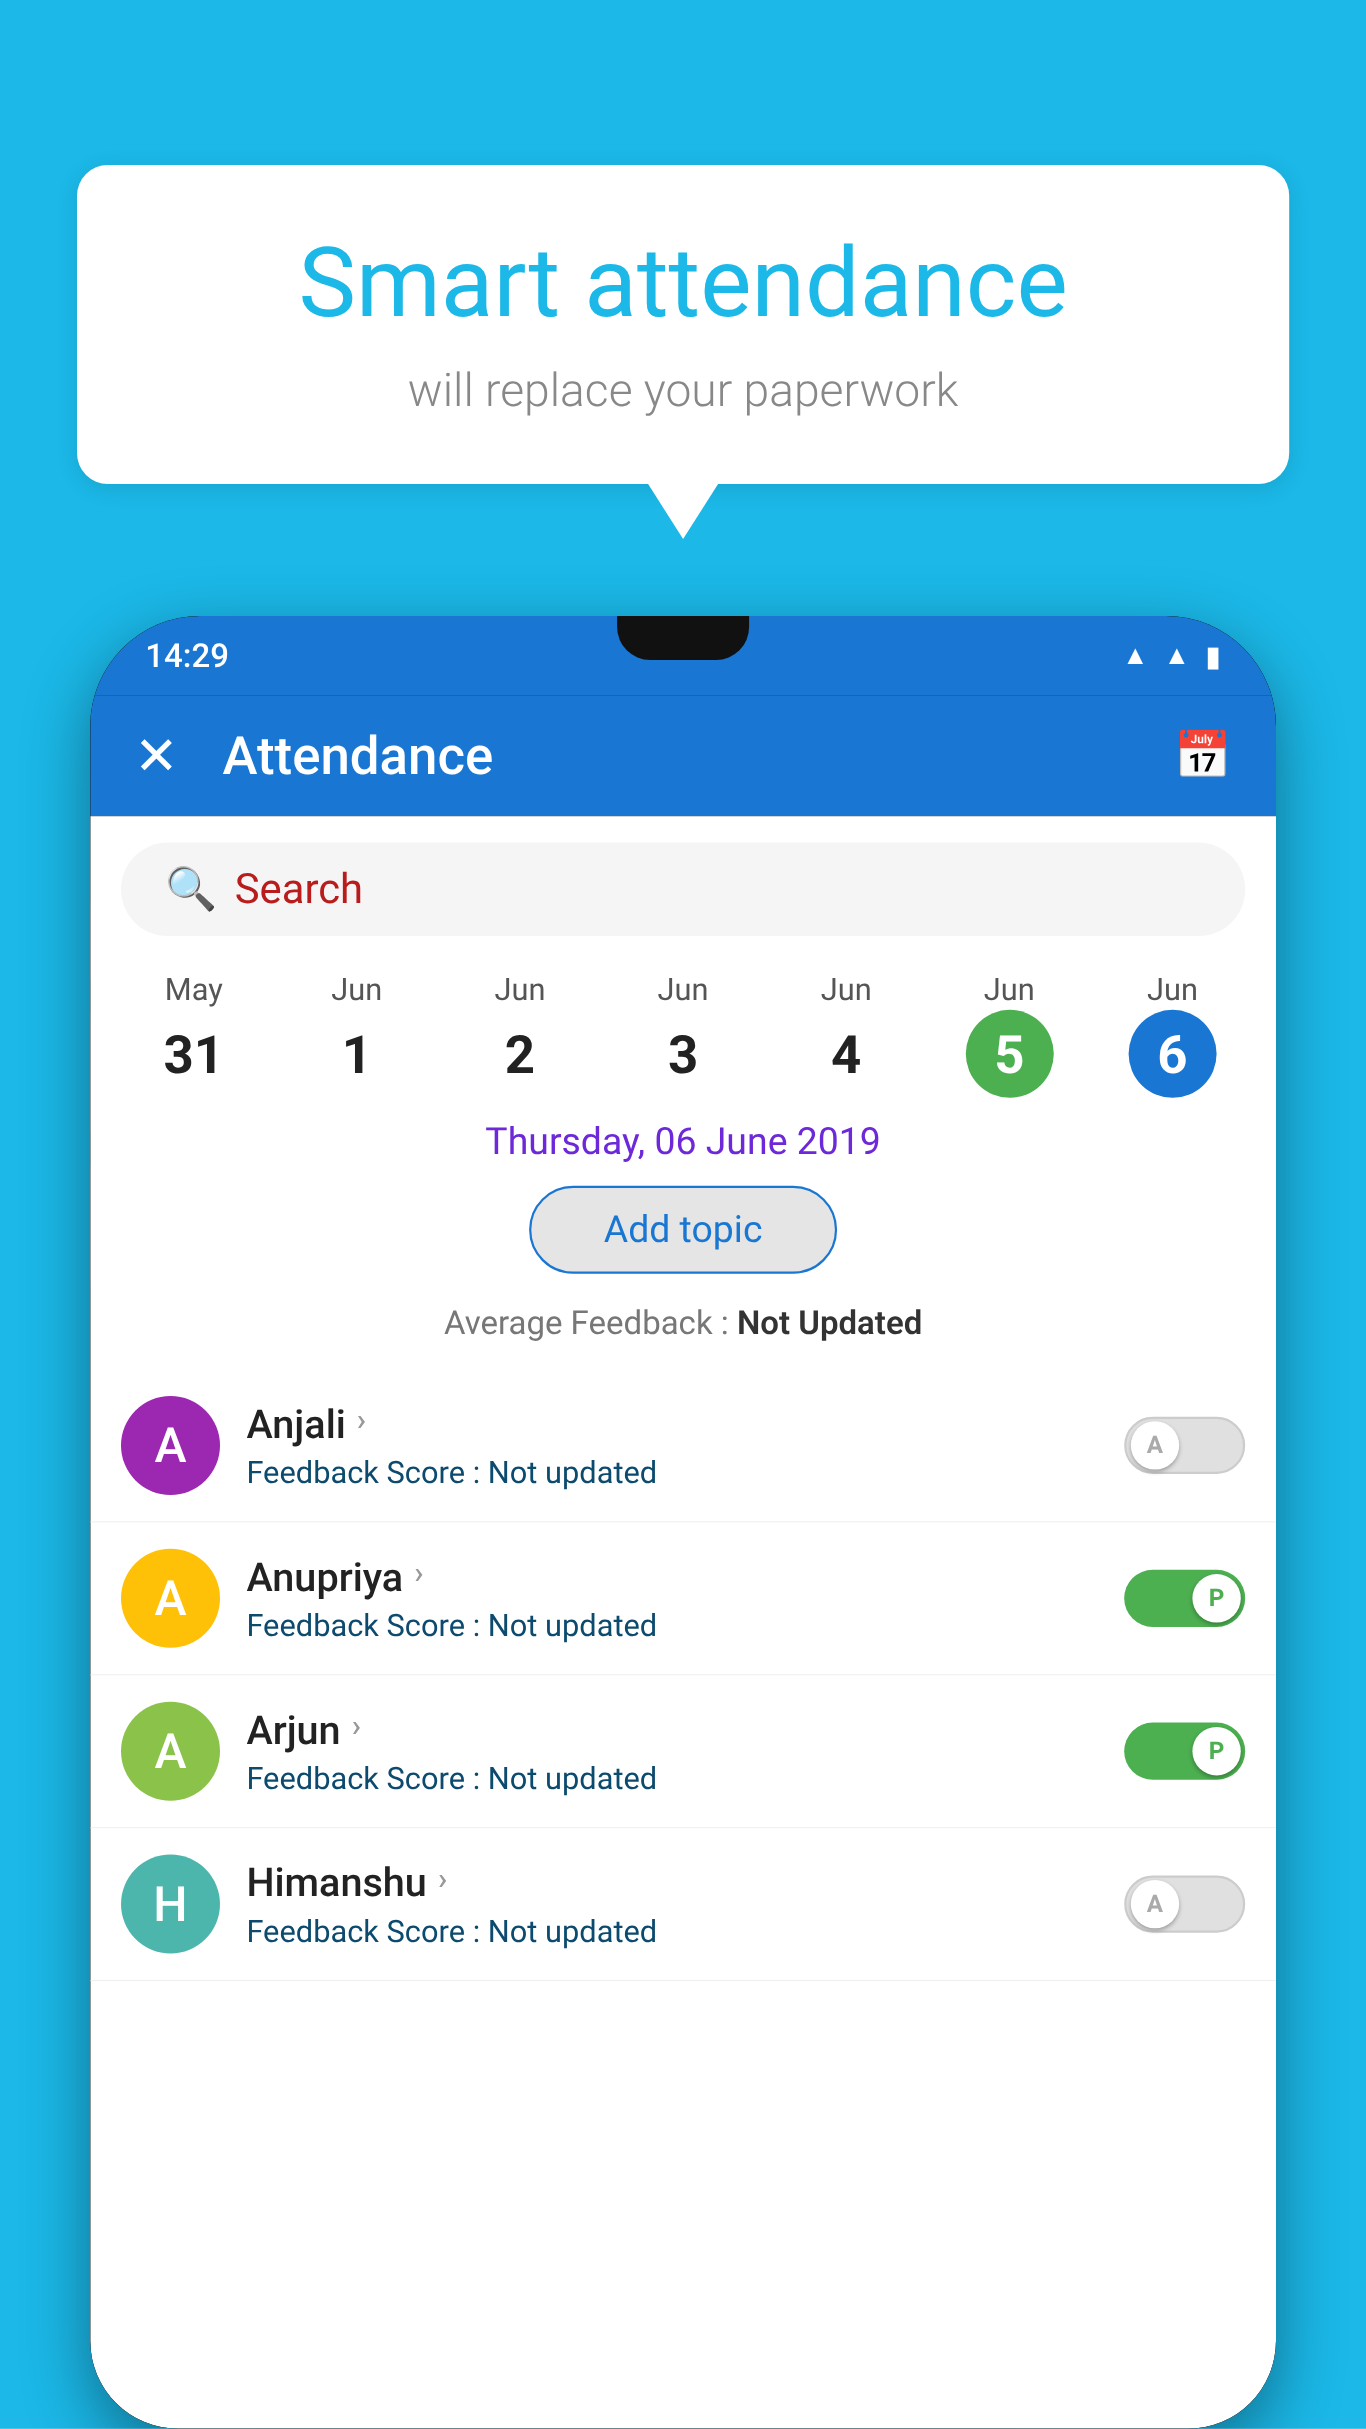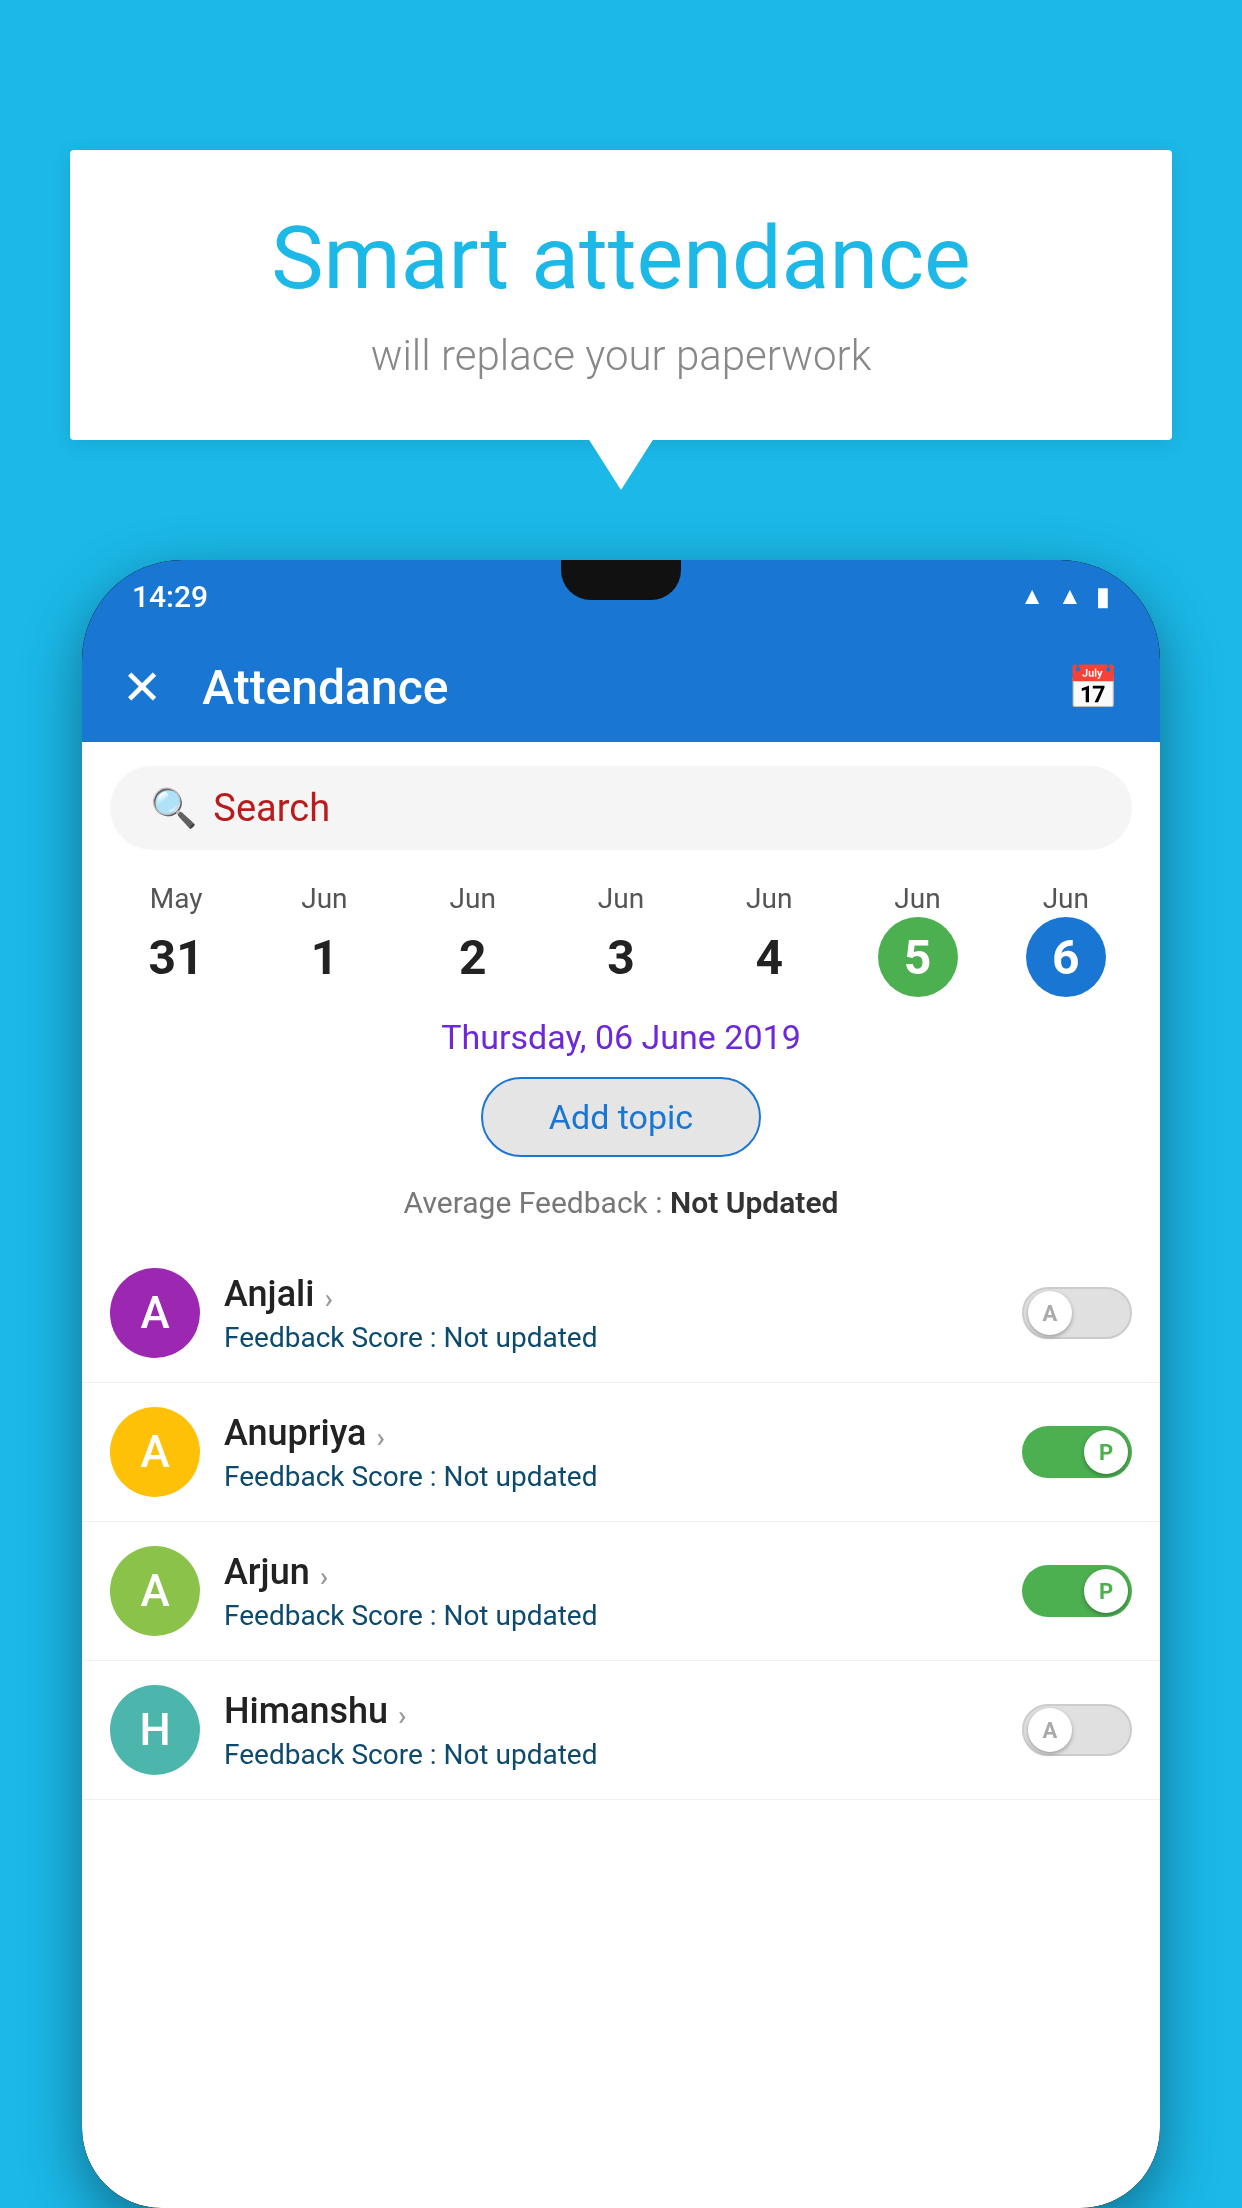--- a/index.html
+++ b/index.html
@@ -16,21 +16,21 @@
     
     .speech-bubble-container {
       position: absolute;
       top: 150px;
       left: 70px;
       right: 70px;
     }
 
     .speech-bubble {
       background: white;
-      border-radius: 4px;
+      border-radius: 28px;
       padding: 60px 80px;
       text-align: center;
       box-shadow: 0 4px 20px rgba(0,0,0,0.1);
       position: relative;
     }
 
     .speech-bubble::after {
       content: '';
       position: absolute;
       bottom: -50px;
@@ -259,21 +259,21 @@
 
     .student-info {
       flex: 1;
     }
 
     .student-name {
       font-size: 36px;
       font-weight: 500;
       color: #222;
       display: flex;
-      align-items: flex-end;
+      align-items: flex-start;
       gap: 10px;
     }
 
     .chevron {
       font-size: 28px;
       color: #999;
     }
 
     .feedback-score {
       font-size: 28px;

